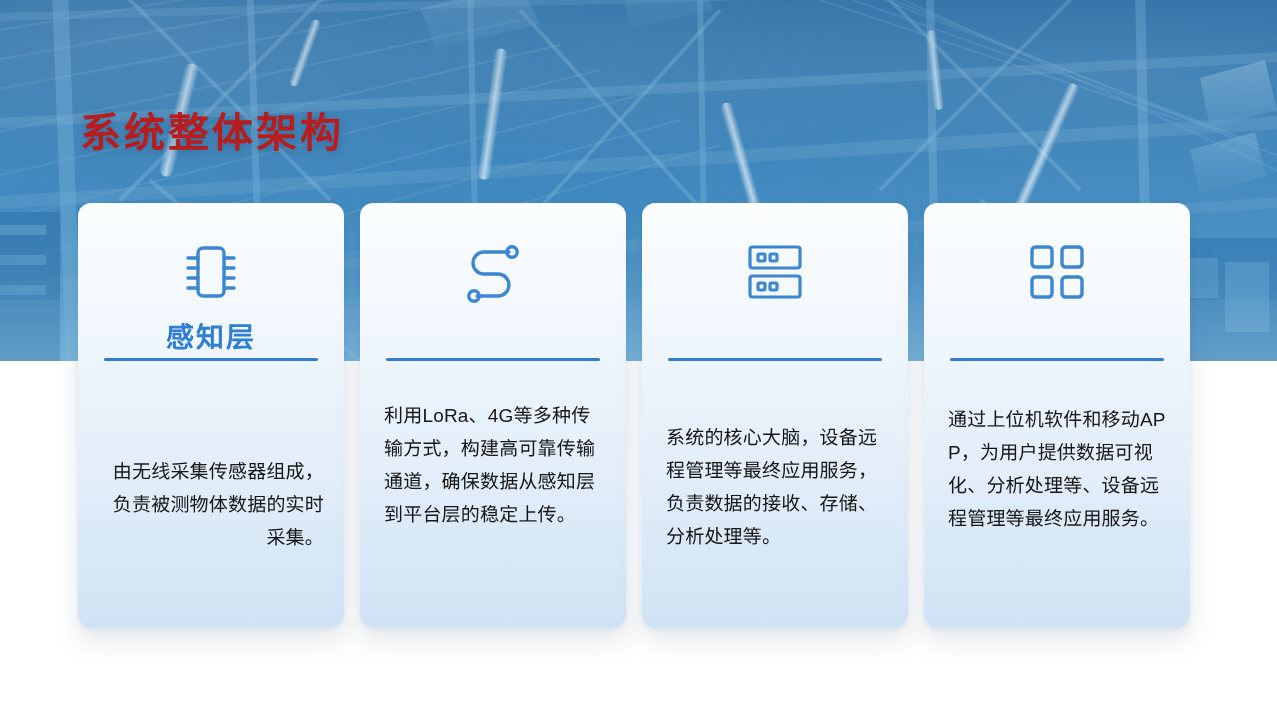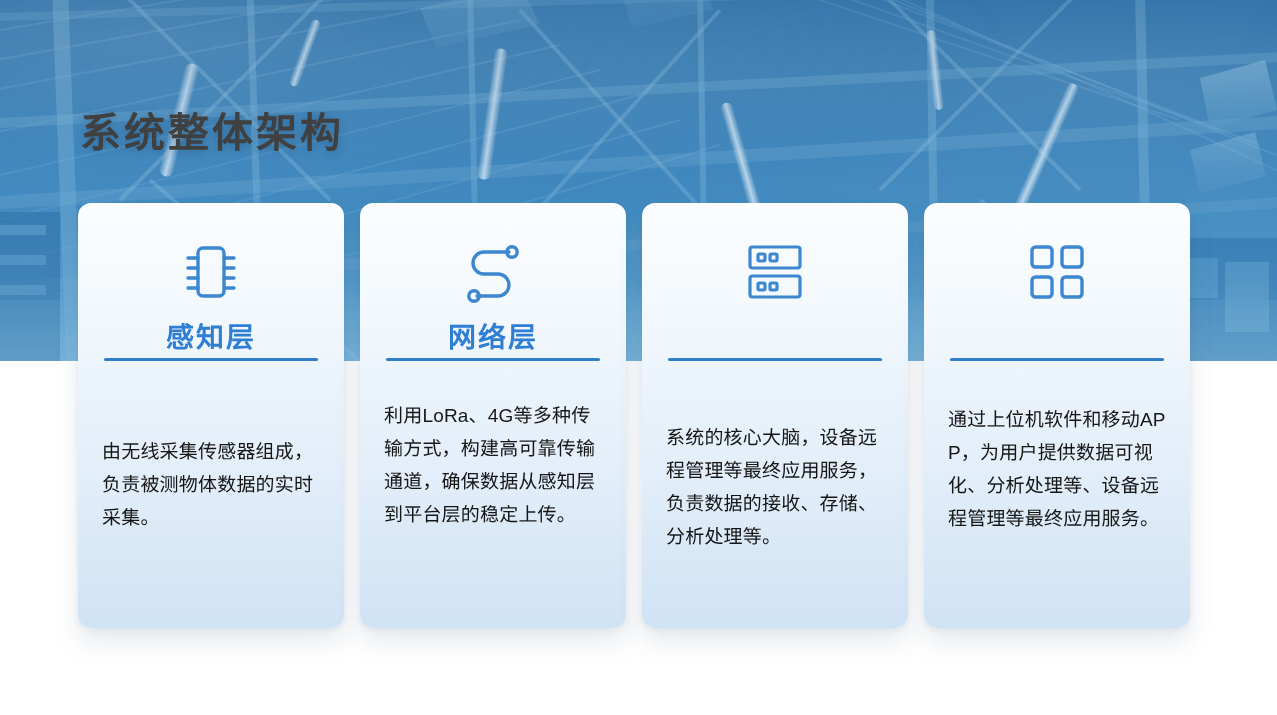--- a/index.html
+++ b/index.html
@@ -58,21 +58,21 @@
     background: linear-gradient(180deg, rgba(255,255,255,0) 78%, rgba(255,255,255,0.10) 100%);
   }
 
   
   #page-title {
     position: absolute;
     left: 80px;
     top: 110px;
     font-size: 41px;
     font-weight: bold;
-    color: #404040;
+    color: #b91c1c;
     letter-spacing: 3px;
     line-height: 1.15;
     text-shadow: 0 2px 10px rgba(16,60,100,0.35);
     white-space: nowrap;
     z-index: 5;
   }
 
   
   #cards {
     position: absolute;
@@ -149,21 +149,21 @@
     right: 20px;
     top: 196px;
     font-size: 19px;
     line-height: 33px;
     color: #161616;
     letter-spacing: 0.2px;
     text-align: left;
     word-break: break-all;
   }
   
-  .card[data-idx="0"] .card-desc { top: 232px; }
+  .card[data-idx="0"] .card-desc { top: 252px; text-align: right; }
   .card[data-idx="1"] .card-desc { top: 196px; }
   .card[data-idx="2"] .card-desc { top: 218px; }
   .card[data-idx="3"] .card-desc { top: 200px; }
 </style>
 </head>
 <body>
 
 <div id="stage">
 
   <div id="banner">
@@ -296,21 +296,20 @@
 
     <div class="card" data-idx="1">
       <div class="card-inner">
         <div class="card-icon">
           <svg width="62" height="62" viewBox="0 0 62 62" fill="none" stroke="#3c87d0" stroke-width="3.4" stroke-linecap="round">
             <path d="M47 11 H22 A11 11 0 0 0 22 33 H36 A11 11 0 0 1 36 55 H15"></path>
             <circle cx="50" cy="11" r="5.2" fill="none"></circle>
             <circle cx="12" cy="55" r="5.2" fill="none"></circle>
           </svg>
         </div>
-        <div class="card-title">网络层</div>
         <div class="card-divider"></div>
         <div class="card-desc">利用LoRa、4G等多种传输方式，构建高可靠传输通道，确保数据从感知层到平台层的稳定上传。</div>
       </div>
     </div>
 
     <div class="card" data-idx="2">
       <div class="card-inner">
         <div class="card-icon">
           <svg width="62" height="58" viewBox="0 0 62 58" fill="none" stroke="#3c87d0" stroke-width="3.2" stroke-linecap="round">
             <rect x="6" y="4" width="50" height="21" rx="2.5"></rect>

